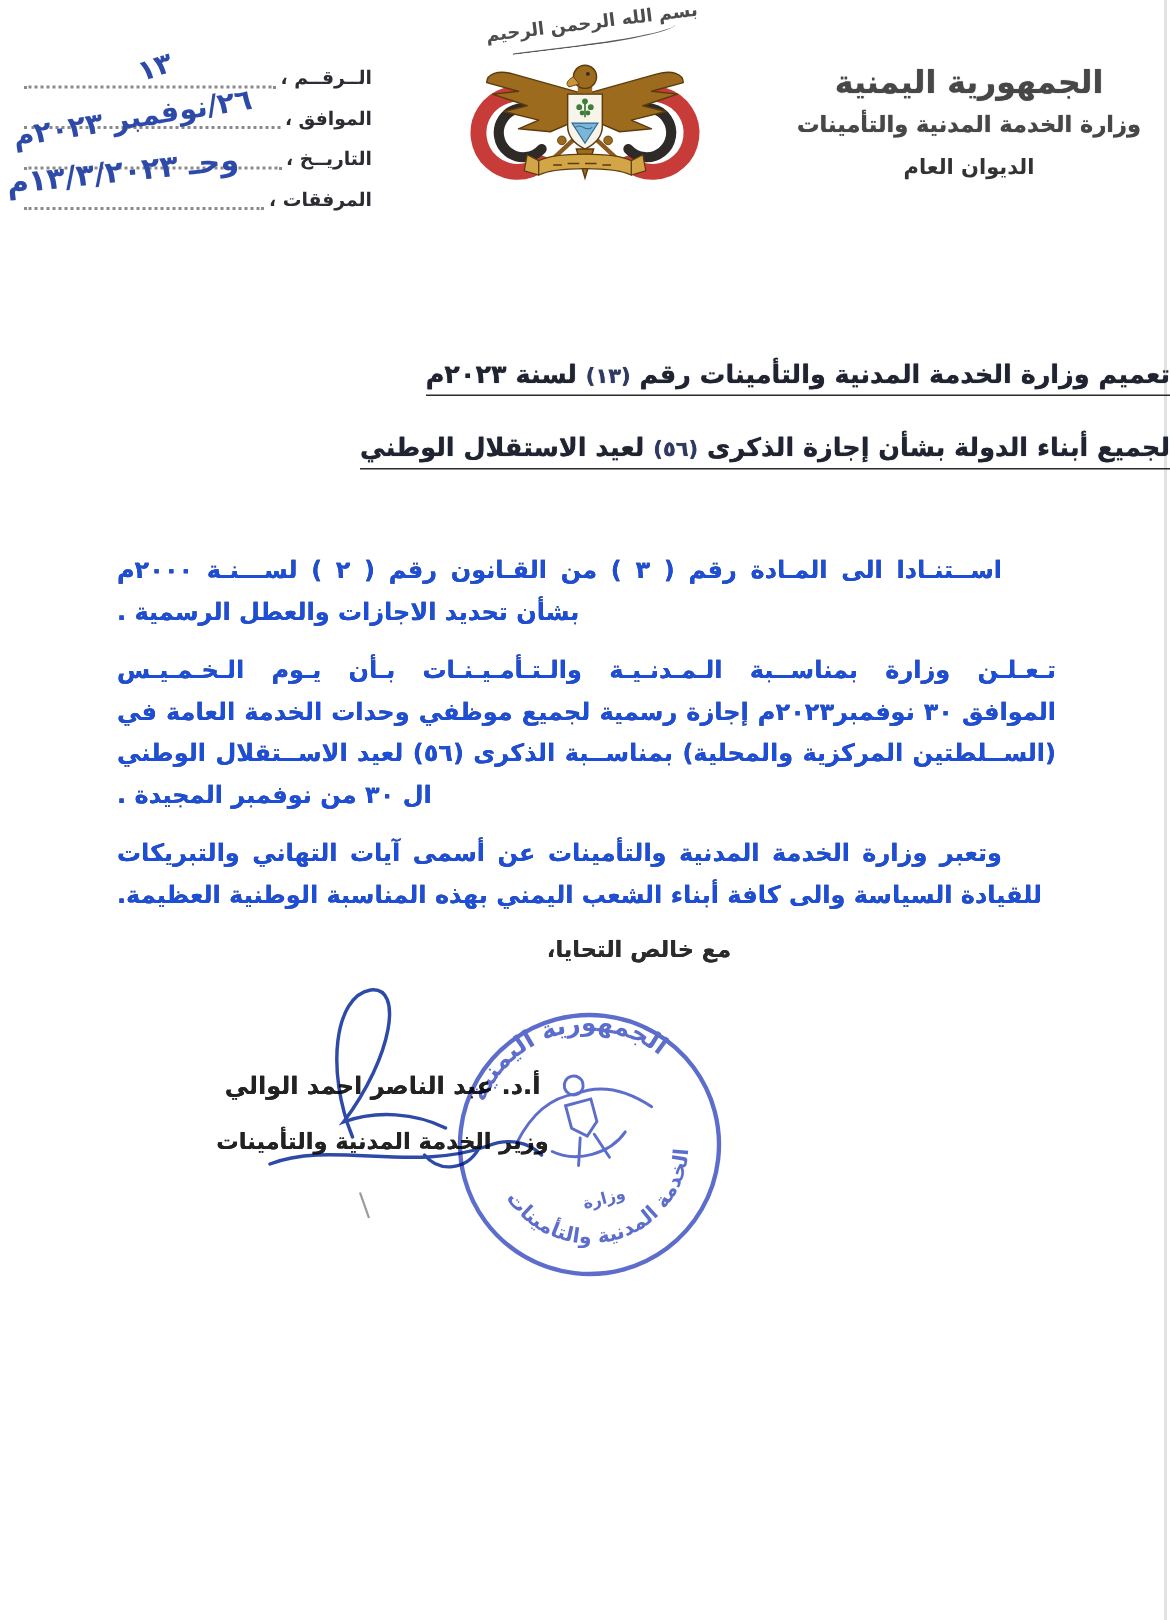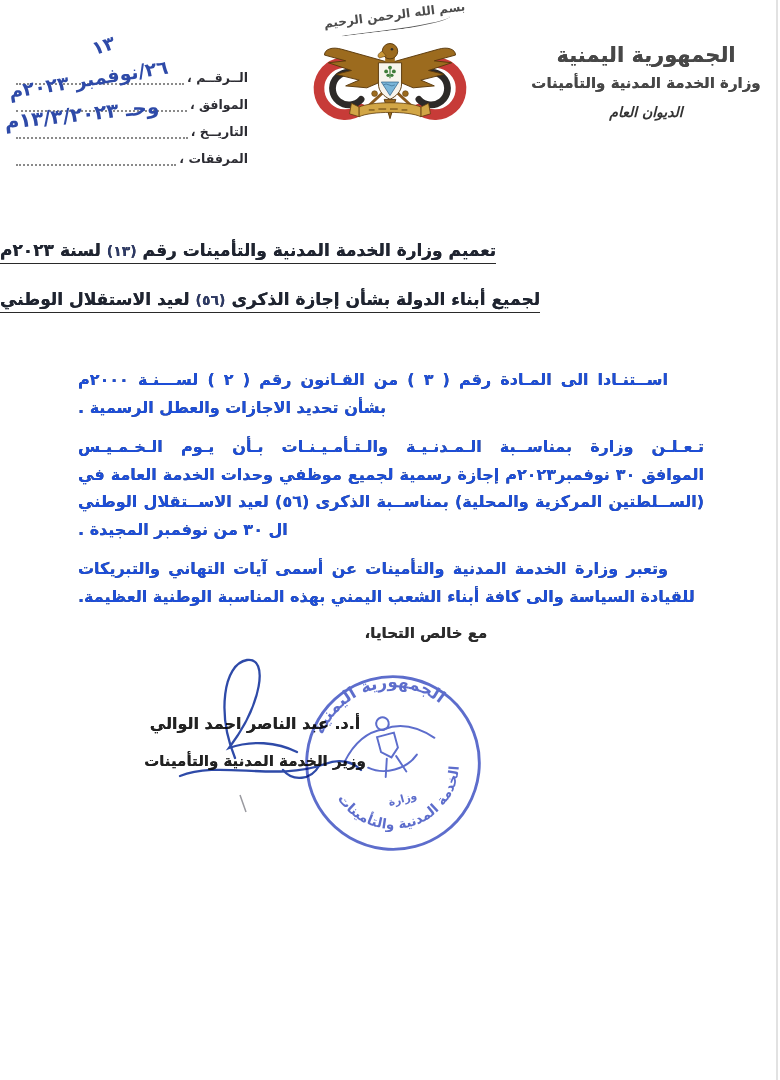--- a/index.html
+++ b/index.html
@@ -6,44 +6,44 @@
   body{
     width:780px;height:1080px;position:relative;overflow:hidden;
     background:#ffffff;color:#3d3d3d;
     font-family:"DejaVu Sans",sans-serif;
     direction:rtl;
   }
   .abs{position:absolute;}
   .scan-edge{right:2px;top:0;height:100%;width:2px;background:#e2e2e2;}
 
   
-  .lh-left{left:16px;top:58px;width:232px;}
+  .lh-left{left:16px;top:32px;width:232px;}
   .fld{display:flex;align-items:flex-end;height:27px;}
   .fld .lbl{font-size:12.5px;font-weight:700;color:#2c2c33;white-space:nowrap;padding-left:3px;}
   .fld .leader{flex:1;border-bottom:2px dotted #8a8a8a;height:14px;}
   .hw{color:#2e4aa8;font-weight:600;white-space:nowrap;line-height:1;}
   .hw-number{left:92px;top:36px;font-size:19px;transform:rotate(-18deg);}
   .hw-date{left:8px;top:70px;font-size:19px;transform:rotate(-9deg);}
   .hw-corr{left:4px;top:104px;font-size:20px;transform:rotate(-6deg);}
 
   
   .basmala{left:300px;top:8px;width:190px;text-align:center;font-size:12px;color:#4c4c4c;
     font-weight:700;transform:rotate(-7deg);letter-spacing:1px;}
   .basmala-tail{display:block;margin:1px auto 0;width:110px;height:6px;
     border-bottom:1.4px solid #5a5a5a;border-radius:0 0 60%/0 0 100% 100%;}
   .emblem-wrap{left:312px;top:30px;width:156px;height:106px;}
 
   
   .lh-right{right:6px;top:40px;width:256px;text-align:center;color:#474747;}
   .lh-right .republic{font-size:21px;font-weight:700;text-shadow:0 0 .6px #474747;line-height:30px;}
   .lh-right .ministry{font-size:15px;font-weight:700;text-shadow:0 0 .5px #474747;line-height:26px;}
-  .lh-right .office{font-size:14px;font-weight:700;color:#333;line-height:24px;margin-top:4px;font-style:italic;}
-
-  
-  .title-line{left:0;right:0;text-align:left;color:#1f2430;font-weight:700;font-size:17px;}
+  .lh-right .office{font-size:14px;font-weight:700;color:#333;line-height:24px;margin-top:4px;}
+
+  
+  .title-line{left:0;right:0;text-align:right;color:#1f2430;font-weight:700;font-size:17px;}
   .title1{top:240px;}
   .title2{top:289px;}
   .title-line .u{display:inline-block;border-bottom:1.6px solid #2a2a2a;padding-bottom:3px;
      text-shadow:0 0 .5px #1f2430;}
   .title-num{color:#2e3a66;font-size:14px;}
 
   
   .doc-body{left:78px;right:76px;top:366px;font-size:16px;font-weight:700;color:#1d4ed8;
     text-shadow:0 0 .3px #3e3e3e;}
   .bl{line-height:27.5px;white-space:normal;}

